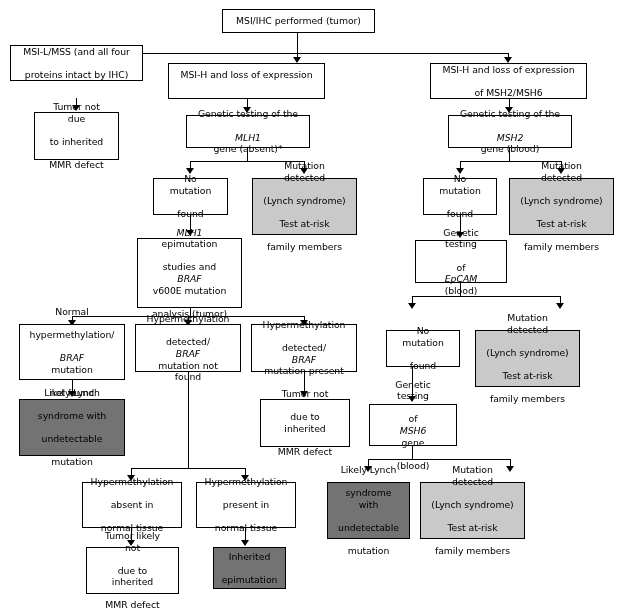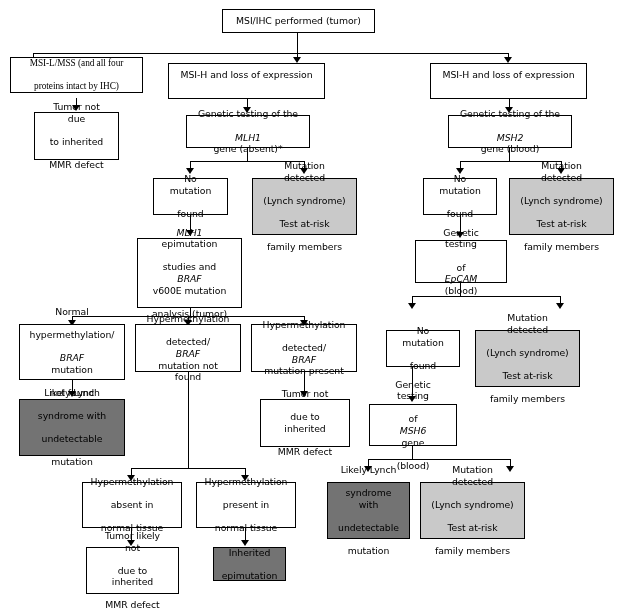--- a/index.html
+++ b/index.html
@@ -131,36 +131,37 @@
   <div class="ln hline" style="left:368px;top:459px;width:143px;"></div>
   <div class="ln vline" style="left:368px;top:459px;height:8px;"></div>
   <div class="ln vline" style="left:510px;top:459px;height:8px;"></div>
   <div class="arrow" style="left:364px;top:466px;"></div>
   <div class="arrow" style="left:506px;top:466px;"></div>
 
   <div class="node" style="left:222px;top:9px;width:153px;height:24px;">
     <span>MSI/IHC performed (tumor)</span>
   </div>
 
-  <div class="node" style="left:10px;top:57px;width:133px;height:36px;font-family:Liberation Serif, serif;">
+  <div class="node" style="left:10px;top:45px;width:133px;height:36px;">
     <span>
       <span>MSI-L/MSS (and all four</span><br>
       <span>proteins intact by IHC)</span>
     </span>
   </div>
 
   <div class="node" style="left:168px;top:63px;width:157px;height:36px;">
     <span>
       <span>MSI-H and loss of expression</span><br>
     </span>
   </div>
 
   <div class="node" style="left:430px;top:63px;width:157px;height:36px;">
     <span>
       <span>MSI-H and loss of expression</span><br>
+      <span>of MSH2/MSH6</span>
     </span>
   </div>
 
   <div class="node" style="left:34px;top:112px;width:85px;height:48px;">
     <span>
       <span>Tumor not due</span><br>
       <span>to inherited</span><br>
       <span>MMR defect</span>
     </span>
   </div>
@@ -256,21 +257,21 @@
   </div>
 
   <div class="node" style="left:86px;top:547px;width:93px;height:47px;">
     <span>
       <span>Tumor likely not</span><br>
       <span>due to inherited</span><br>
       <span>MMR defect</span>
     </span>
   </div>
 
-  <div class="node gray-light" style="left:213px;top:547px;width:73px;height:34px;text-align:center;">
+  <div class="node gray-light" style="left:213px;top:547px;width:73px;height:42px;text-align:center;">
     <span>
       <span>Inherited</span><br>
       <span>epimutation</span>
     </span>
   </div>
 
   <div class="node" style="left:448px;top:115px;width:124px;height:33px;">
     <span>
       <span>Genetic testing of the</span><br>
       <i>MSH2</i><span> gene (blood)</span>

